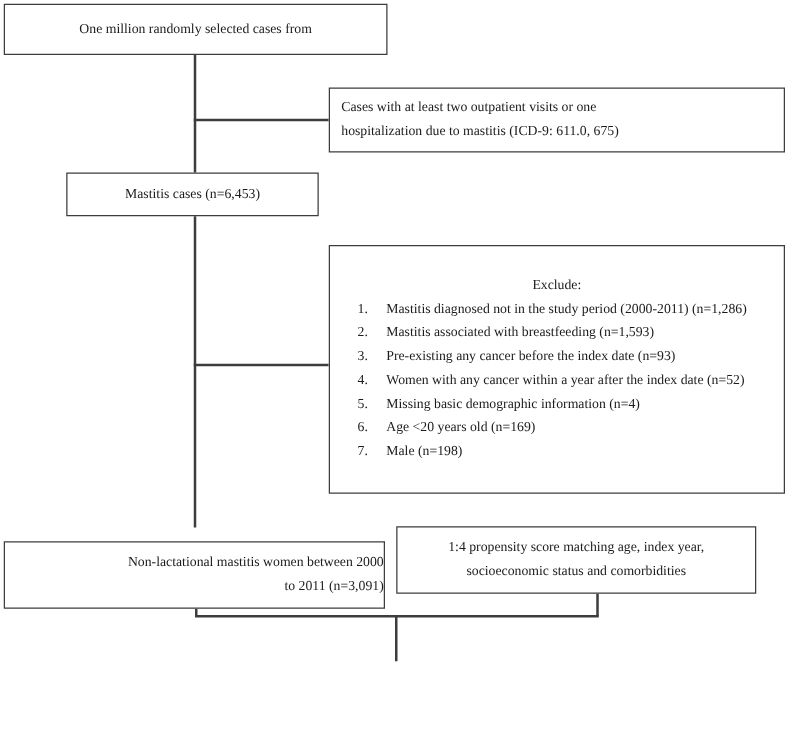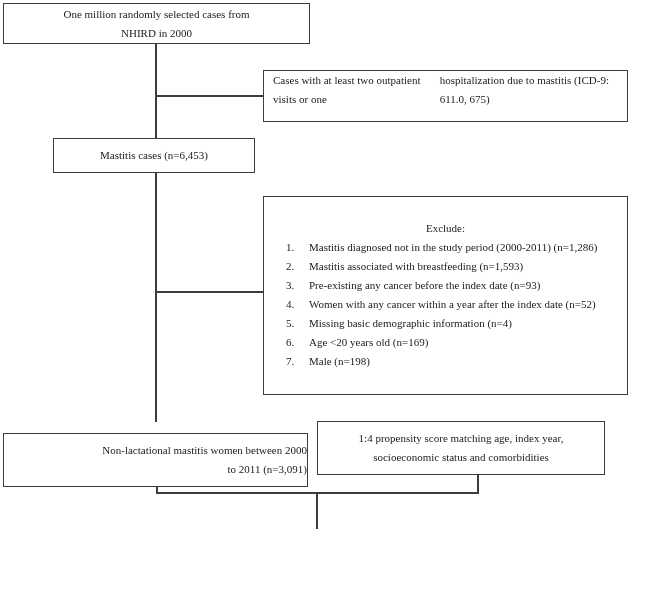--- a/index.html
+++ b/index.html
@@ -31,21 +31,21 @@
     align-items: center;
     justify-content: center;
     text-align: center;
   }
   .line { position: absolute; background: var(--border); }
   .v { width: 1.5px; }
   .h { height: 1.5px; }
 
   #source-box   { left: 3px;   top: 3px;   width: 307px; height: 41px; }
   #criteria-box { left: 263px; top: 70px;  width: 365px; height: 52px;
-                  display: flex; flex-direction: row; justify-content: center;
+                  display: flex; flex-direction: column; justify-content: center;
                   padding-left: 9px; padding-right: 6px; }
   #mastitis-box { left: 53px;  top: 138px; width: 202px; height: 35px; }
   #exclude-box  { left: 263px; top: 196px; width: 365px; height: 199px; padding-top: 22px; }
   #nonlact-box  { left: 3px;   top: 433px; width: 305px; height: 54px; align-items: flex-end; }
   #matching-box { left: 317px; top: 421px; width: 288px; height: 54px; }
   #final-box    { left: 99px;  top: 528px; width: 434px; height: 72px; line-height: 21px; }
 
   .exclude-title { text-align: center; }
   .exclude-list { margin: 0; padding: 0; list-style: none; }
   .exclude-list li { display: flex; }
@@ -70,21 +70,20 @@
   <div class="line h" id="c-criteria"></div>
   <div class="line v" id="c-mid-down"></div>
   <div class="line h" id="c-exclude"></div>
   <div class="line v" id="c-left-drop"></div>
   <div class="line v" id="c-right-drop"></div>
   <div class="line h" id="c-merge"></div>
   <div class="line v" id="c-final-drop"></div>
 
   <div class="box center" id="source-box">
     <div>One million randomly selected cases from</div>
-    <div>NHIRD in 2000</div>
   </div>
 
   <div class="box" id="criteria-box">
     <div>Cases with at least two outpatient visits or one</div>
     <div>hospitalization due to mastitis (ICD-9: 611.0, 675)</div>
   </div>
 
   <div class="box center" id="mastitis-box">
     <div>Mastitis cases (n=6,453)</div>
   </div>

